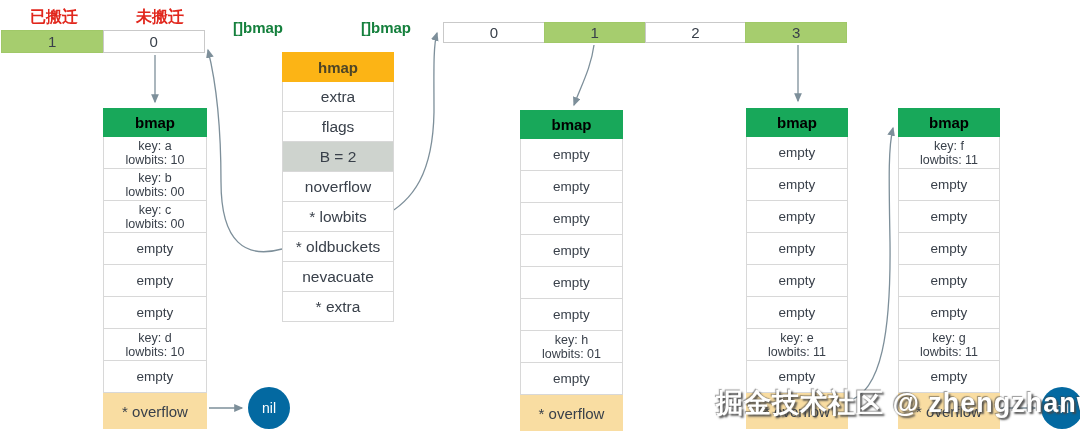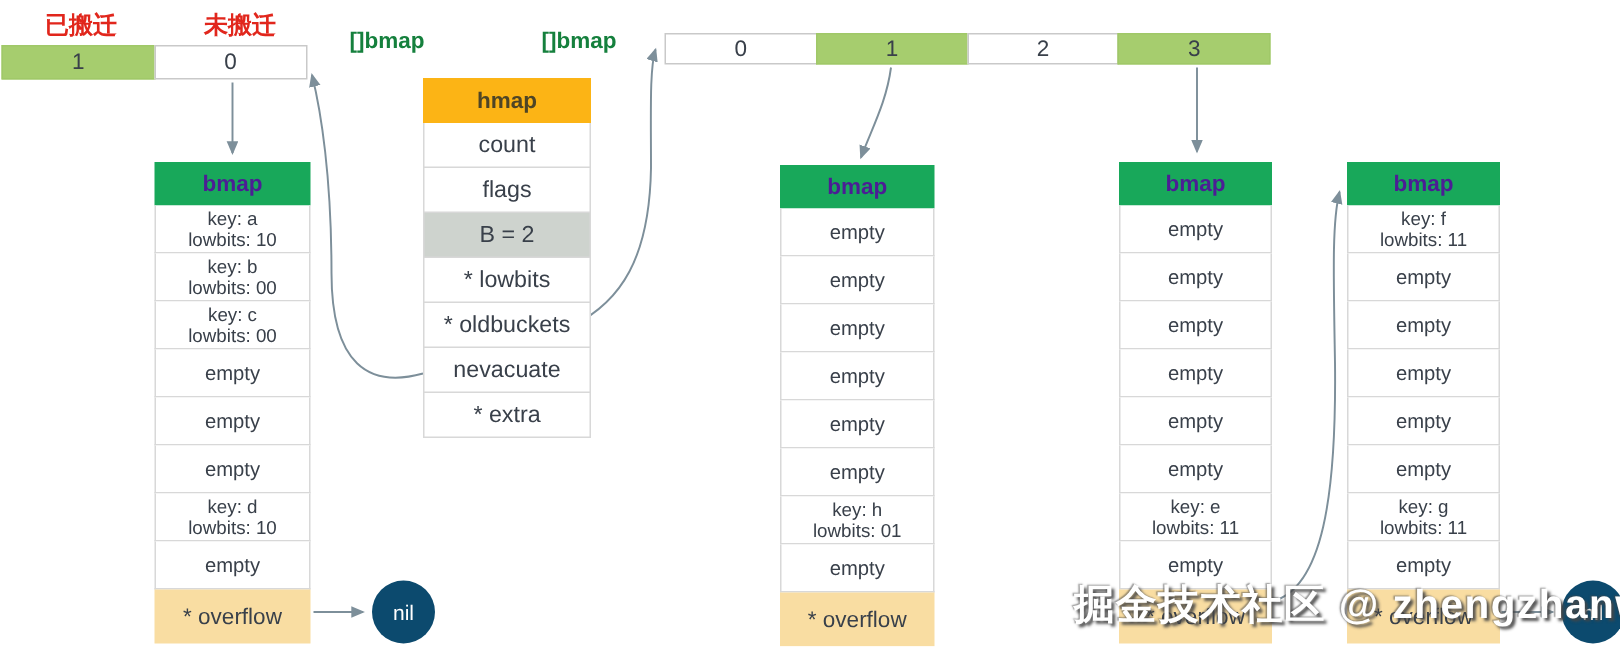--- a/index.html
+++ b/index.html
@@ -15,36 +15,36 @@
   .harray { position:absolute; display:flex; z-index:3; }
   .acell { flex:1; display:flex; align-items:center; justify-content:center;
            font-size:15px; color:#39404a; background:#fff;
            border:1px solid #c9c9c9; margin-left:-1px; }
   .acell:first-child { margin-left:0; }
   .acell.green { background:#a6cd6e; border-color:#a0c868; }
 
   .vtable { position:absolute; display:flex; flex-direction:column; z-index:3; }
   .th { display:flex; align-items:center; justify-content:center;
         font-size:15px; font-weight:bold; }
-  .th.green-h  { height:29px; background:#18a85a; color:#4c1d95; }
+  .th.green-h  { height:29px; background:#18a85a; color:#000000; }
   .th.orange-h { height:30px; background:#fcb415; color:#4e4526; }
   .cell { background:#fff; border:1px solid #d8d8d8; border-top:0;
           display:flex; flex-direction:column; align-items:center; justify-content:center;
           color:#39404a; }
   .bucket .cell { height:32px; }
   .hmap   .cell { height:30px; font-size:15.5px; }
   .cell.gray { background:#ced3ce; }
   .bucket .cell .l1 { font-size:13.5px; line-height:15px; }
   .bucket .cell.two .l1, .bucket .cell.two .l2 { font-size:12.5px; line-height:14px; }
   .l2:empty { display:none; }
   .tf { height:36px; background:#f9dda2; display:flex; align-items:center; justify-content:center;
         font-size:15px; color:#39404a; }
 
   .nil { position:absolute; width:42px; height:42px; border-radius:50%;
-         background:#0c4a6e; color:#ffffff; display:flex; align-items:center; justify-content:center;
+         background:#0369a1; color:#ffffff; display:flex; align-items:center; justify-content:center;
          font-size:14px; z-index:5; }
 
   .watermark { position:absolute; left:716px; top:385px; z-index:9;
                font-size:27px; font-weight:bold; color:#ffffff; letter-spacing:1px; white-space:nowrap;
                text-shadow:2px 2px 2px rgba(70,70,70,.9), -1px -1px 1px rgba(70,70,70,.55); }
 </style>
 </head>
 <body>
 
 <div class="canvas">
@@ -80,29 +80,32 @@
   <div class="harray" style="left:443px;top:22px;width:404px;height:21px">
     <div class="acell">0</div>
     <div class="acell green">1</div>
     <div class="acell">2</div>
     <div class="acell green">3</div>
   </div>
 
   <div class="vtable hmap" style="left:282px;top:52px;width:112px">
       <div class="th orange-h">hmap</div>
       <div class="cell">
-        <div class="l1">count</div>
+        <div class="l1">extra</div>
       </div>
       <div class="cell">
         <div class="l1">flags</div>
       </div>
       <div class="cell gray">
         <div class="l1">B = 2</div>
       </div>
       <div class="cell">
+        <div class="l1">noverflow</div>
+      </div>
+      <div class="cell">
         <div class="l1">* lowbits</div>
       </div>
       <div class="cell">
         <div class="l1">* oldbuckets</div>
       </div>
       <div class="cell">
         <div class="l1">nevacuate</div>
       </div>
       <div class="cell">
         <div class="l1">* extra</div>

